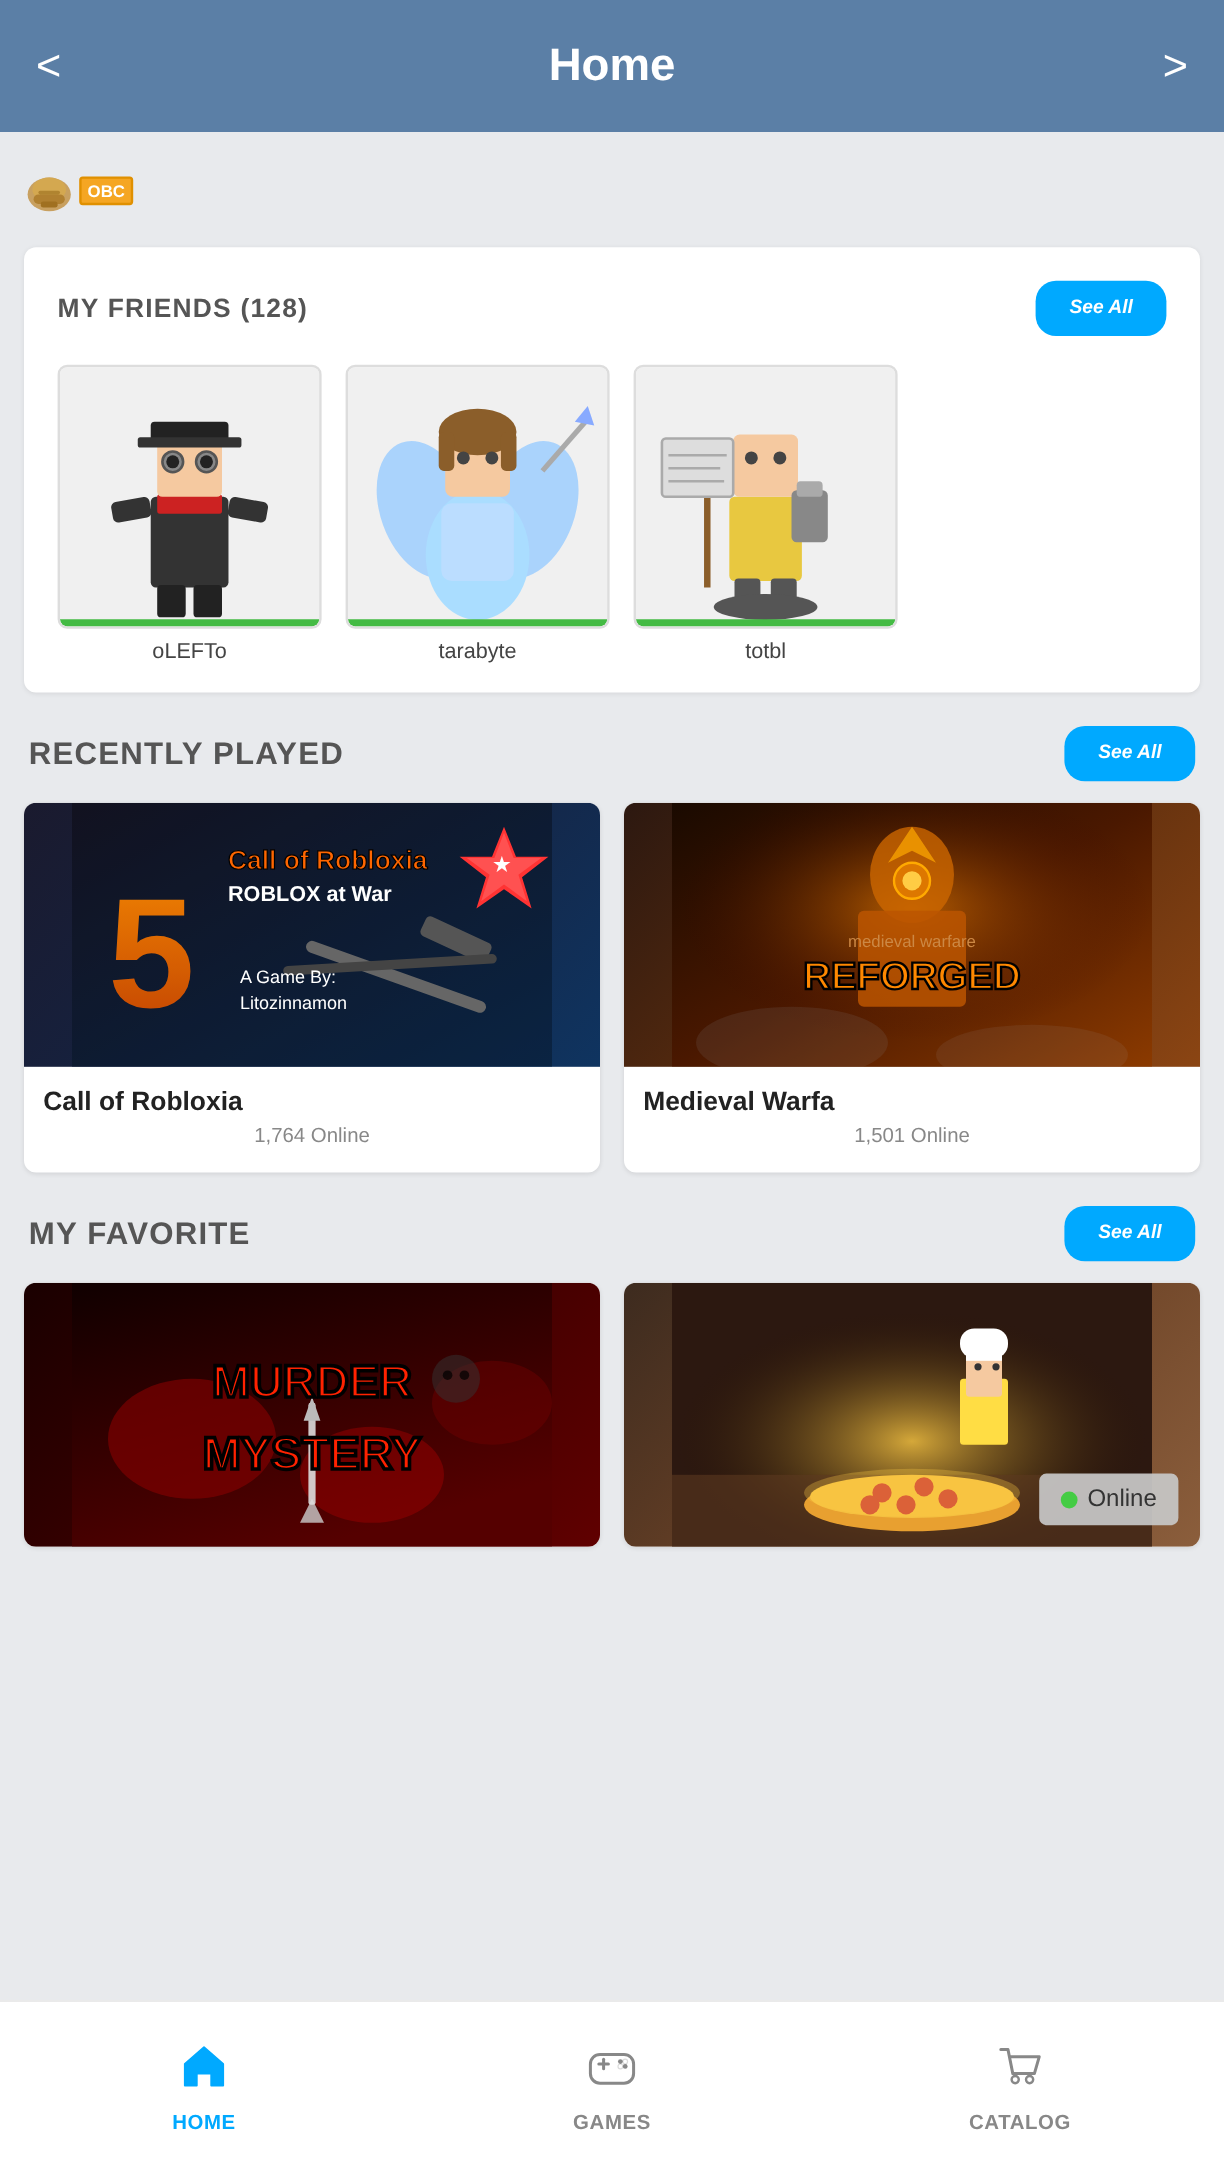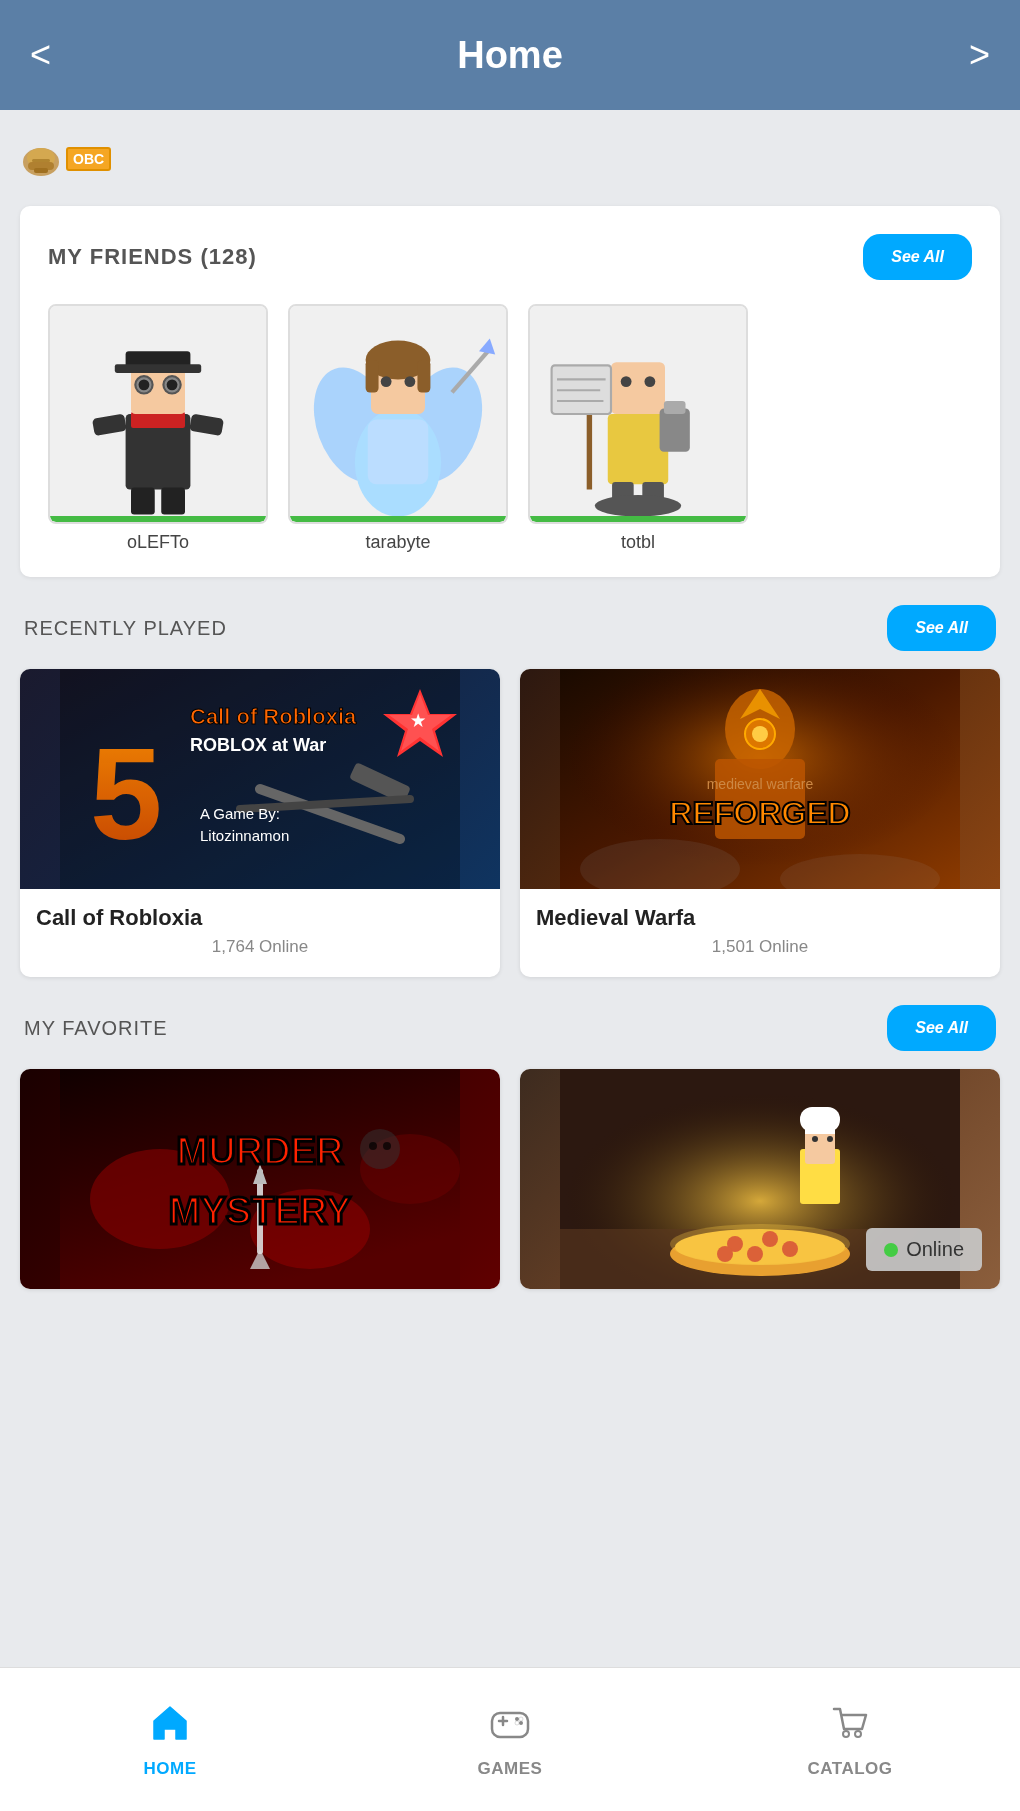--- a/index.html
+++ b/index.html
@@ -168,22 +168,22 @@
       margin-bottom: 28px;
     }
     .standalone-header {
       display: flex;
       align-items: center;
       justify-content: space-between;
       margin-bottom: 18px;
       padding: 0 4px;
     }
     .standalone-title {
-      font-size: 20px;
-      font-weight: 400;
+      font-size: 26px;
+      font-weight: 700;
       color: #555;
       letter-spacing: 1px;
       text-transform: uppercase;
     }
 
     
     .online-badge {
       position: absolute;
       bottom: 18px;
       right: 18px;

